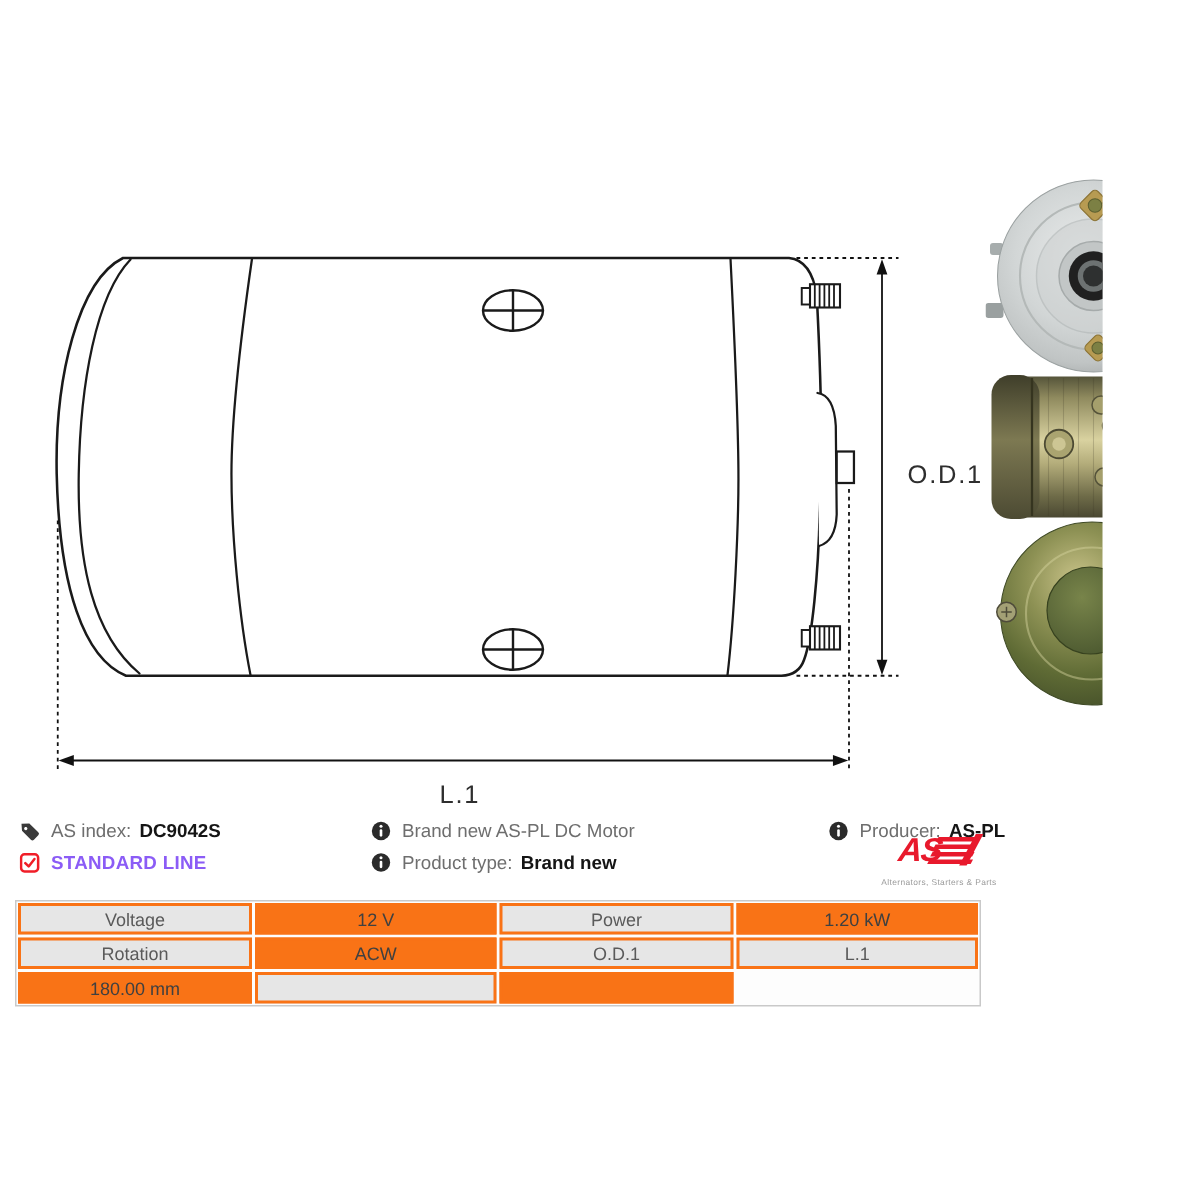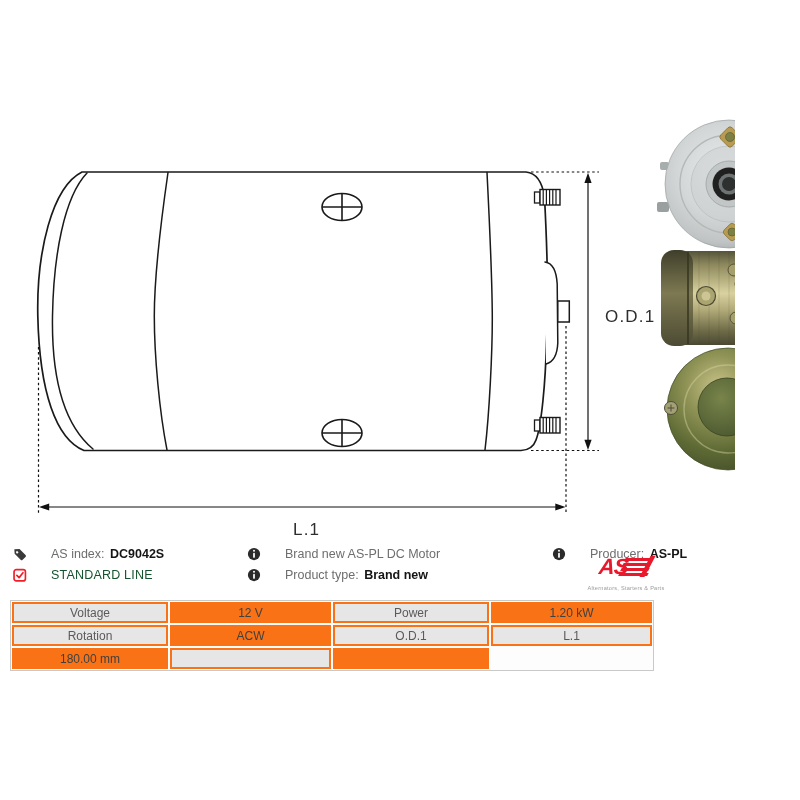--- a/index.html
+++ b/index.html
@@ -1,24 +1,24 @@
 <!DOCTYPE html>
 <html><head>
 <meta charset="utf-8">
 <style>
   html,body{margin:0;padding:0;background:#fff;}
   #page{position:relative;width:735px;height:800px;background:#fff;overflow:hidden;
         font-family:"Liberation Sans",sans-serif;}
   svg text{font-family:"Liberation Sans",sans-serif;}
 
   
-  .info-item{position:absolute;display:flex;align-items:center;gap:24px;
+  .info-item{position:absolute;display:flex;align-items:center;gap:7px;
              font-size:12.5px;color:#6e6e6e;white-space:nowrap;}
   .info-item b{color:#151515;font-weight:700;margin-left:2px;}
-  .std-line{color:#14532d;font-weight:400;letter-spacing:.2px;text-align:center;}
+  .std-line{color:#8b5cf6;font-weight:700;letter-spacing:.2px;text-align:center;}
   .icn{display:inline-flex;width:14px;height:14px;flex:0 0 auto;}
 
   
   .as-logo-wrap{position:absolute;left:580px;top:556px;width:92px;text-align:center;}
   .as-logo{position:relative;display:inline-block;width:54px;height:24px;}
   .as-logo .as-txt{position:absolute;left:0;top:-2px;font-style:italic;font-weight:900;
                    font-size:22px;color:#e8192c;letter-spacing:-1px;transform:skewX(-6deg);}
   .as-logo .bar{position:absolute;background:#e8192c;height:2.6px;transform:skewX(-28deg);}
   .as-logo .b1{left:26px;top:2px;width:26px;}
   .as-logo .b2{left:24px;top:7px;width:27px;}

